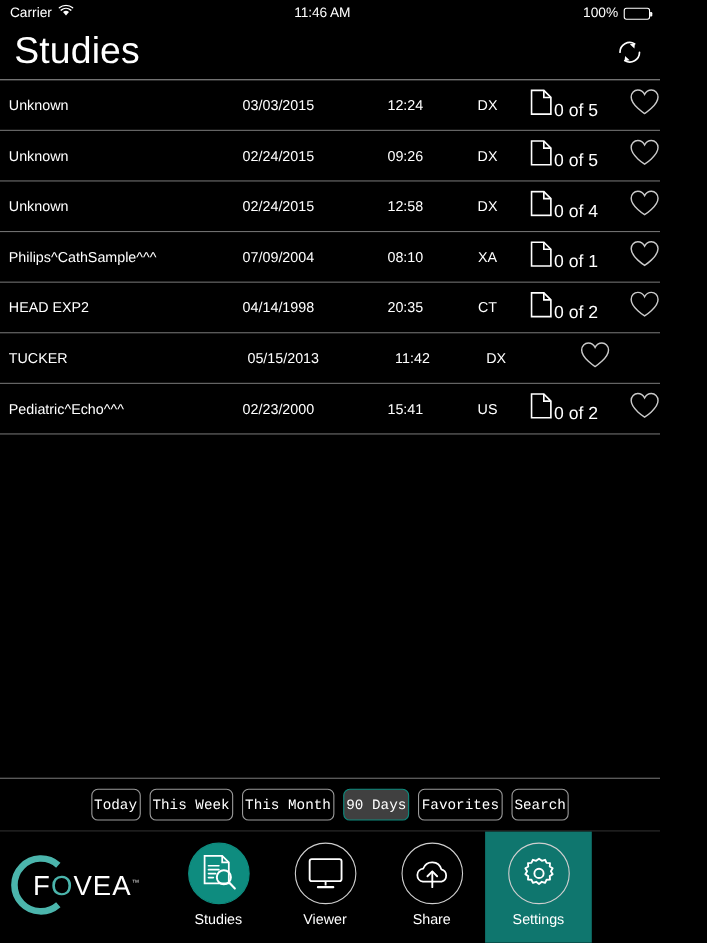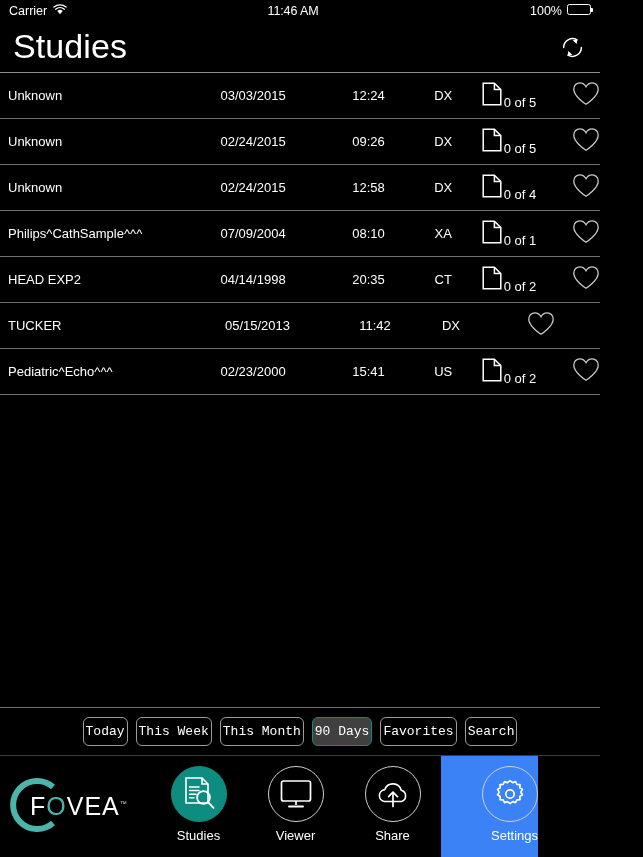--- a/index.html
+++ b/index.html
@@ -43,21 +43,21 @@
   .status-center {
     position: absolute;
     left: 0; right: 14px;
     text-align: center;
     font-size: 12.5px;
     letter-spacing: -0.1px;
   }
   .status-right {
     margin-left: auto;
     display: flex;
-    align-items: flex-start;
+    align-items: flex-end;
     gap: 5px;
     font-size: 12.5px;
     z-index: 2;
   }
   .battery {
     width: 24px;
     height: 11px;
     border: 1px solid #fff;
     border-radius: 2.5px;
     position: relative;
@@ -150,21 +150,21 @@
   .col-count {
     width: 100px;
     display: flex;
     align-items: flex-end;
     justify-content: flex-start;
     padding-left: 8px;
     box-sizing: border-box;
     gap: 2px;
   }
   .count-text {
-    font-size: 13px;
+    font-size: 16px;
     line-height: 1;
     padding-bottom: 1px;
   }
   .col-fav {
     flex: 1 1 auto;
     display: flex;
     align-items: center;
     justify-content: center;
     cursor: pointer;
   }
@@ -247,22 +247,21 @@
     width: 97px;
     display: flex;
     flex-direction: column;
     align-items: center;
     justify-content: flex-start;
     padding-top: 10px;
     box-sizing: border-box;
     cursor: pointer;
   }
   .tab-item.highlighted {
-    background: #3b82f6;
-    align-items: flex-end;
+    background: #0f766e;
   }
   .tab-circle {
     width: 56px;
     height: 56px;
     border-radius: 50%;
     border: 1px solid #cfcfcf;
     display: flex;
     align-items: center;
     justify-content: center;
     box-sizing: border-box;

